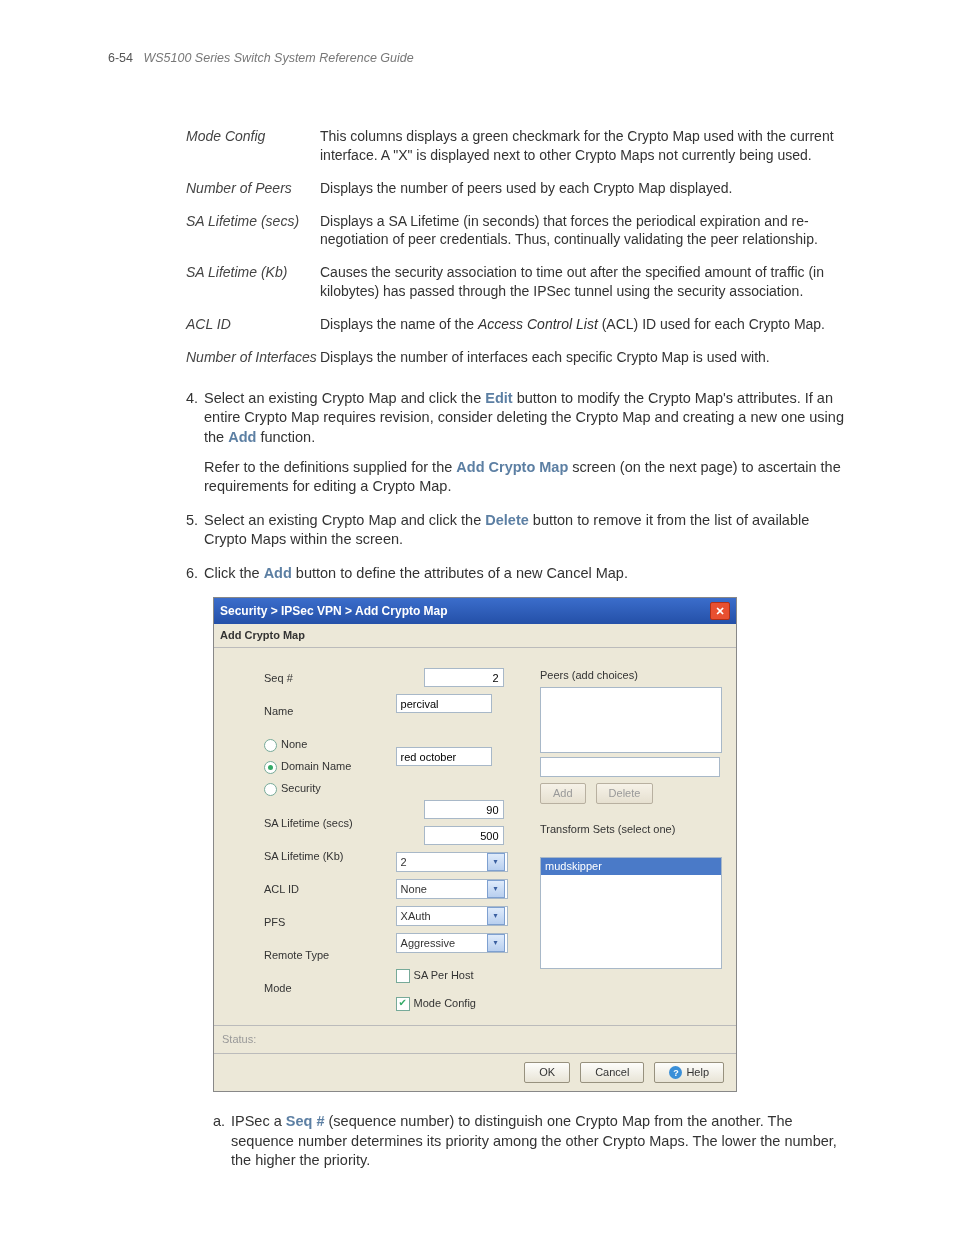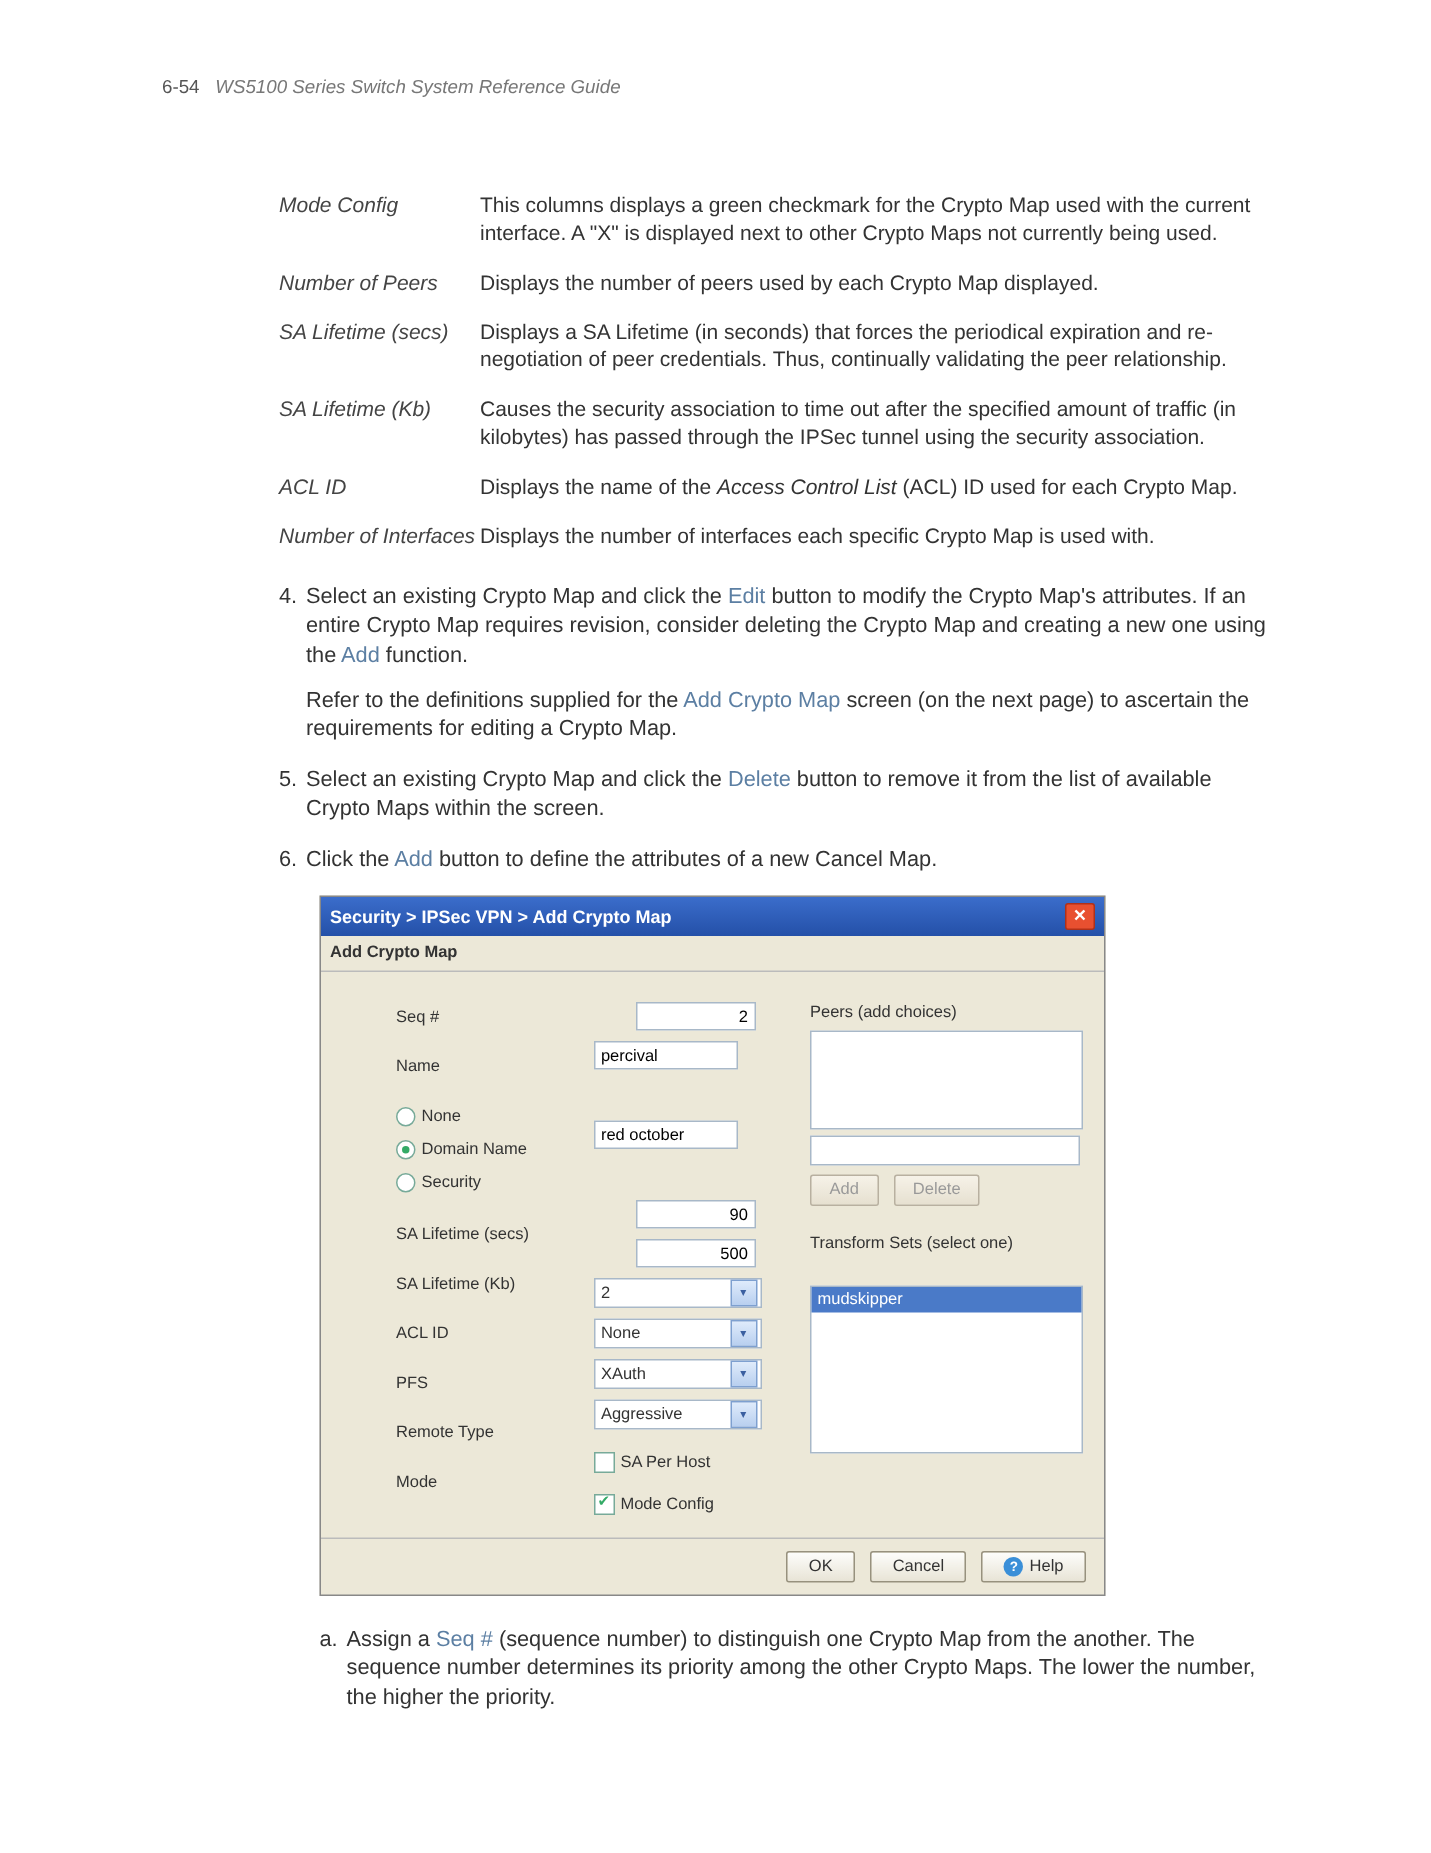--- a/index.html
+++ b/index.html
@@ -59,21 +59,21 @@
   }
   ol.steps > li::before {
     content: counter(step) ".";
     position: absolute;
     left: 0;
     color: #333;
   }
   ol.steps p {
     margin: 0 0 10px 0;
   }
-  .bold-link { color: #5C7FA3; font-weight: normal; }
+  .bold-link { color: #5C7FA3; font-weight: bold; }
   .dialog {
     margin: 10px 0 20px 105px;
     width: 522px;
     border: 1px solid #888;
     background: #ECE8D8;
     font-family: Tahoma, sans-serif;
     font-size: 11px;
   }
   .dialog-titlebar {
     background: linear-gradient(#3B6DCB,#2450A8);
@@ -334,28 +334,29 @@
         <div class="mini-btns">
           <span class="mbtn">Add</span>
           <span class="mbtn">Delete</span>
         </div>
         <div class="transform-label">Transform Sets (select one)</div>
         <div class="transform-box">
           <div class="transform-sel">mudskipper</div>
         </div>
       </div>
     </div>
+    <div class="status-bar">Status:</div>
     <div class="footer-bar">
       <span class="fbtn">OK</span>
       <span class="fbtn">Cancel</span>
       <span class="fbtn">
           <span class="help-icon">?</span>
           <span>Help</span>
         </span>
     </div>
   </div>
 
   <ol class="sub">
     <li>
-      <span>Assign a </span><span class="bold-link">Seq #</span><span> (sequence number) to distinguish one Crypto Map from the another. The sequence number determines its priority among the other Crypto Maps. The lower the number, the higher the priority.</span>
+      <span>IPSec a </span><span class="bold-link">Seq #</span><span> (sequence number) to distinguish one Crypto Map from the another. The sequence number determines its priority among the other Crypto Maps. The lower the number, the higher the priority.</span>
     </li>
   </ol>
 </div>
 
 </body></html>

